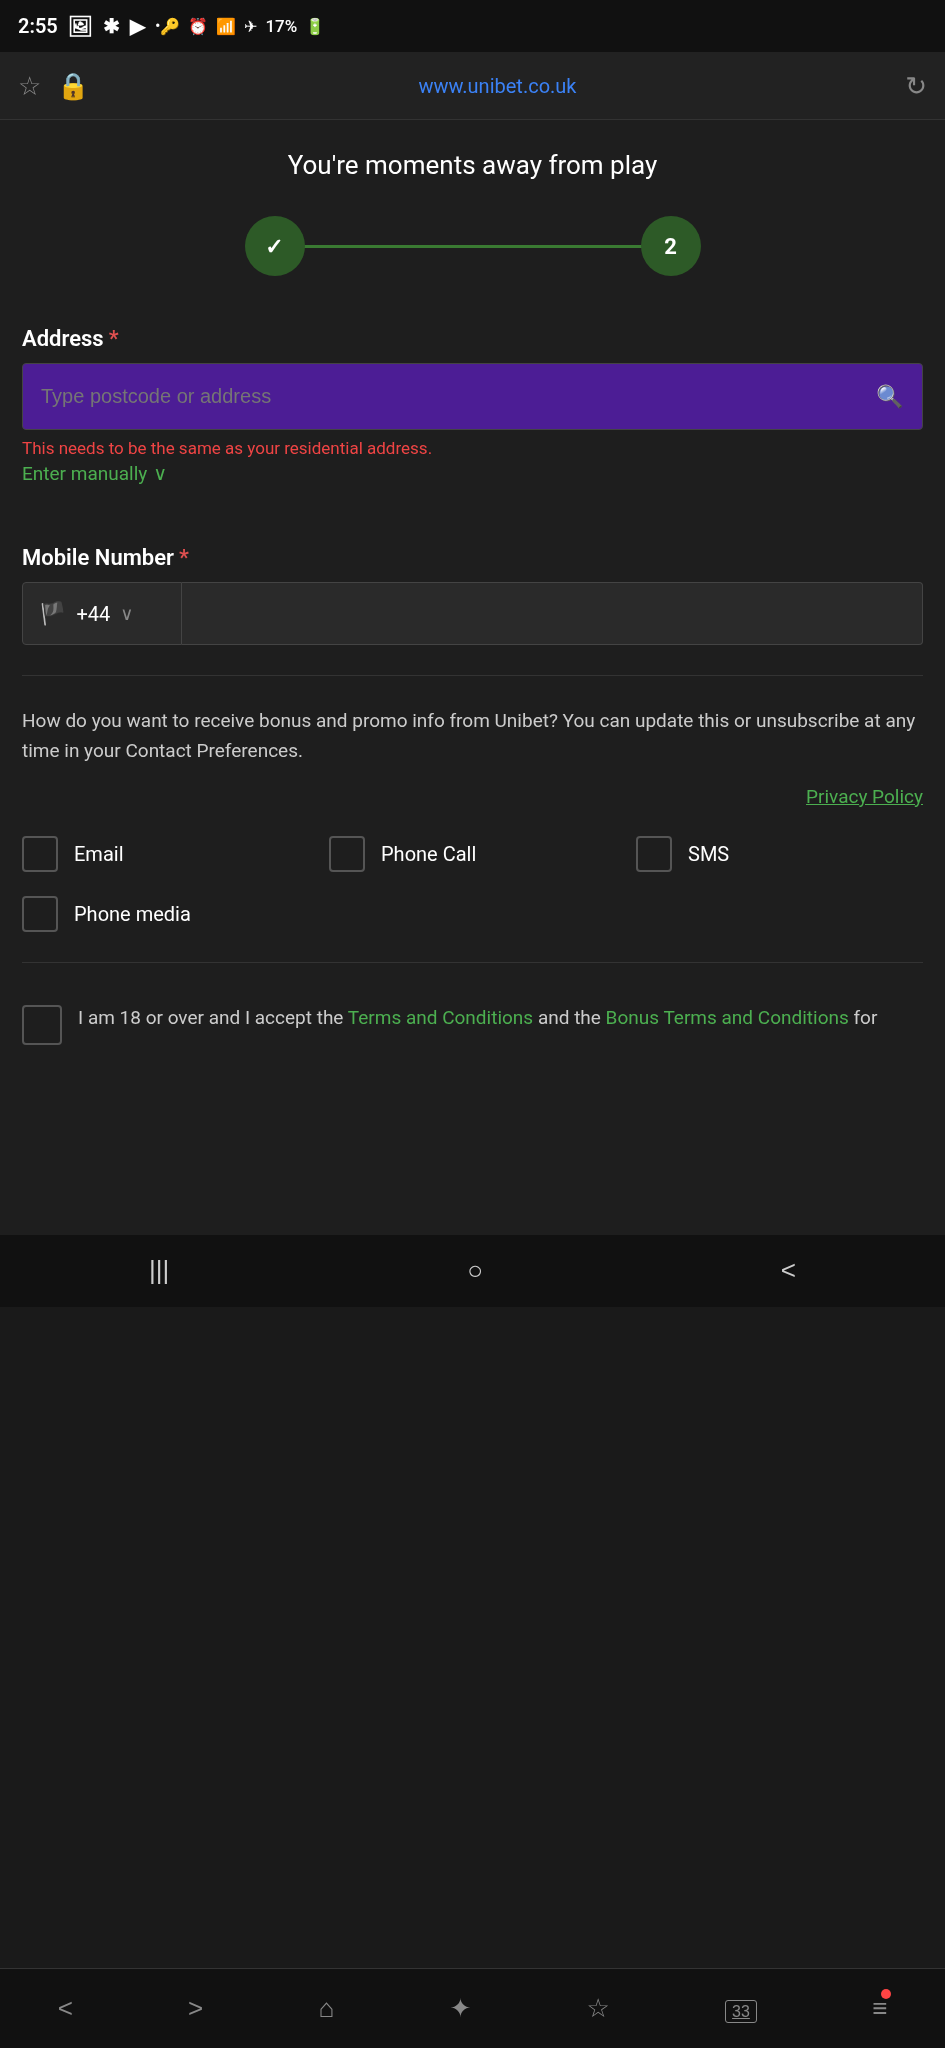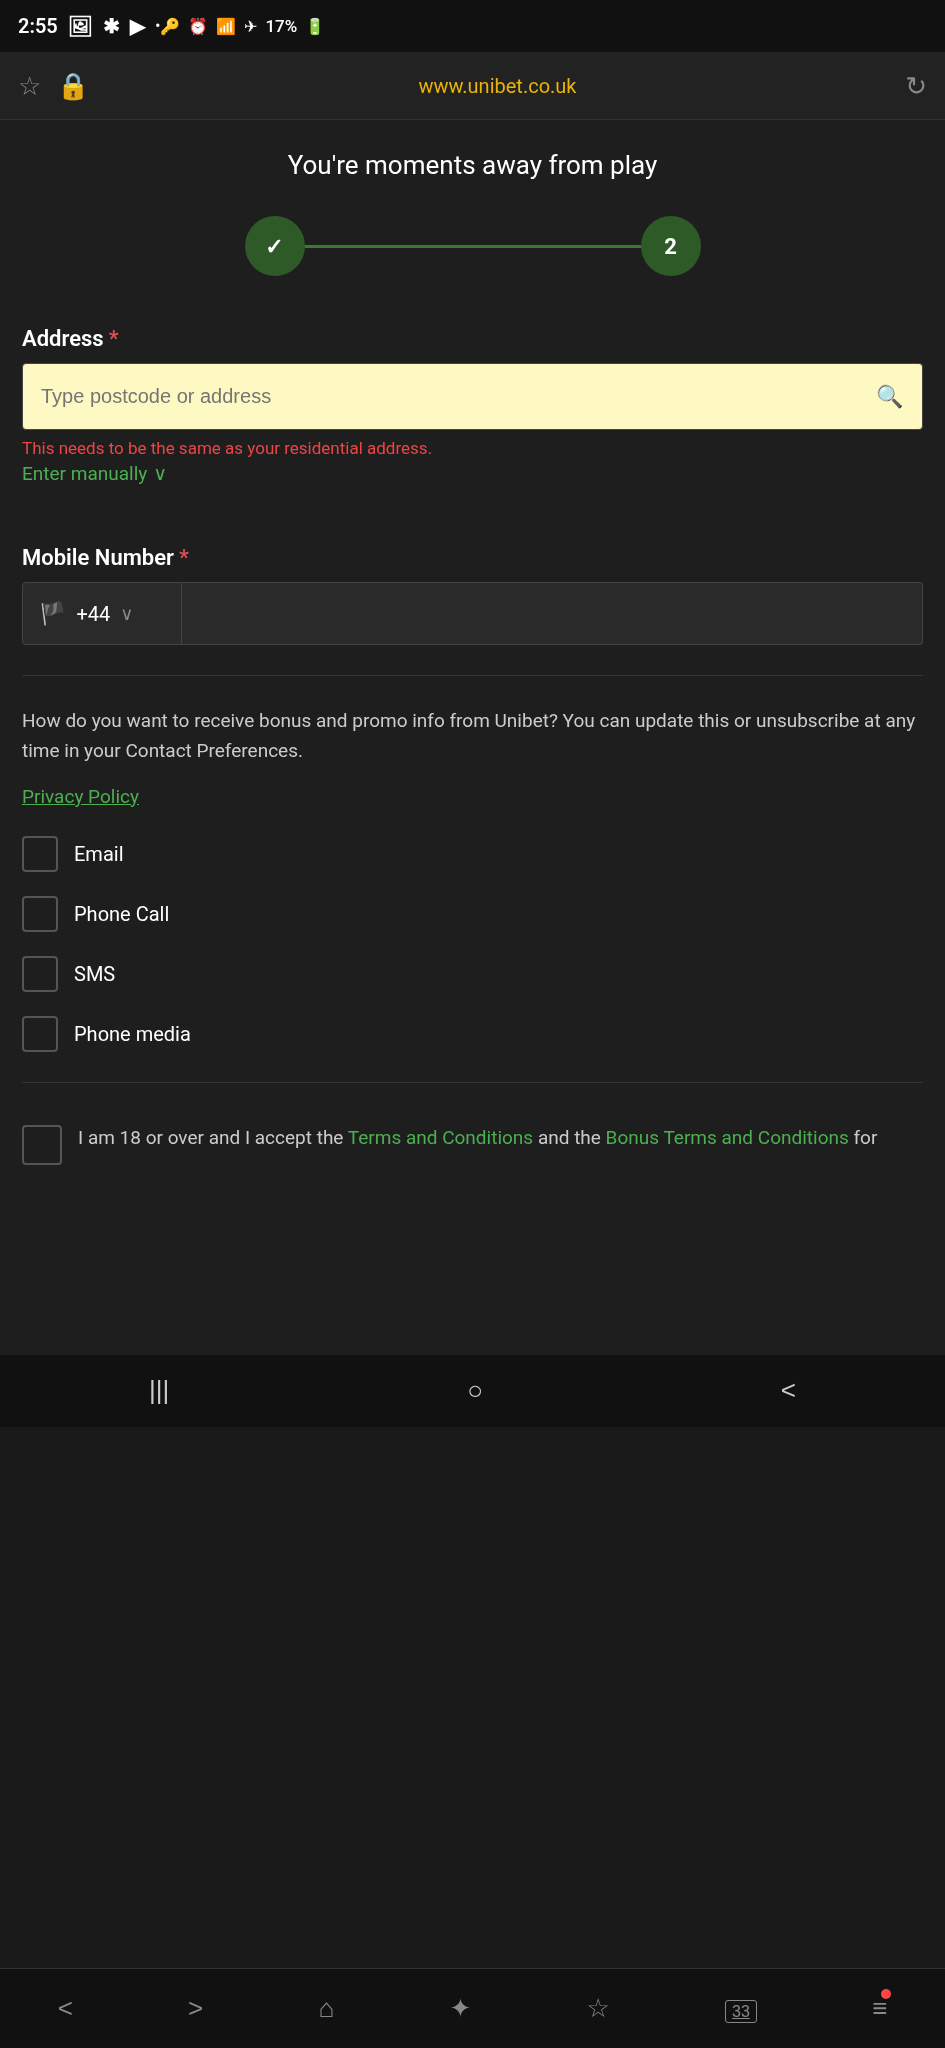--- a/index.html
+++ b/index.html
@@ -49,21 +49,21 @@
       height: 68px;
       border-bottom: 1px solid #333;
     }
     .browser-icon {
       color: #888;
       font-size: 26px;
     }
     .browser-url {
       flex: 1;
       text-align: center;
-      color: #eab308;
+      color: #3b82f6;
       font-size: 20px;
     }
     .browser-refresh {
       color: #888;
       font-size: 26px;
     }
 
     
     .main-content {
       background: #1e1e1e;
@@ -126,21 +126,21 @@
       color: #ffffff;
       margin-bottom: 12px;
     }
     .required-star {
       color: #e05050;
       margin-left: 5px;
     }
 
     .text-input {
       width: 100%;
-      background: #fef9c3;
+      background: #4c1d95;
       border: 1px solid #444;
       border-radius: 4px;
       padding: 20px 18px;
       color: #888;
       font-size: 20px;
       display: flex;
       align-items: center;
       justify-content: space-between;
     }
     .text-input input {
@@ -220,26 +220,27 @@
       margin-bottom: 18px;
     }
 
     .privacy-link {
       color: #4caf50;
       font-size: 19px;
       text-decoration: underline;
       cursor: pointer;
       display: block;
       margin-bottom: 28px;
+      text-align: right;
     }
 
     
     .checkboxes-grid {
       display: grid;
-      grid-template-columns: 1fr;
+      grid-template-columns: 1fr 1fr 1fr;
       gap: 24px 20px;
       margin-bottom: 30px;
     }
     .checkbox-item {
       display: flex;
       align-items: center;
       gap: 16px;
       cursor: pointer;
     }
     .checkbox-box {

